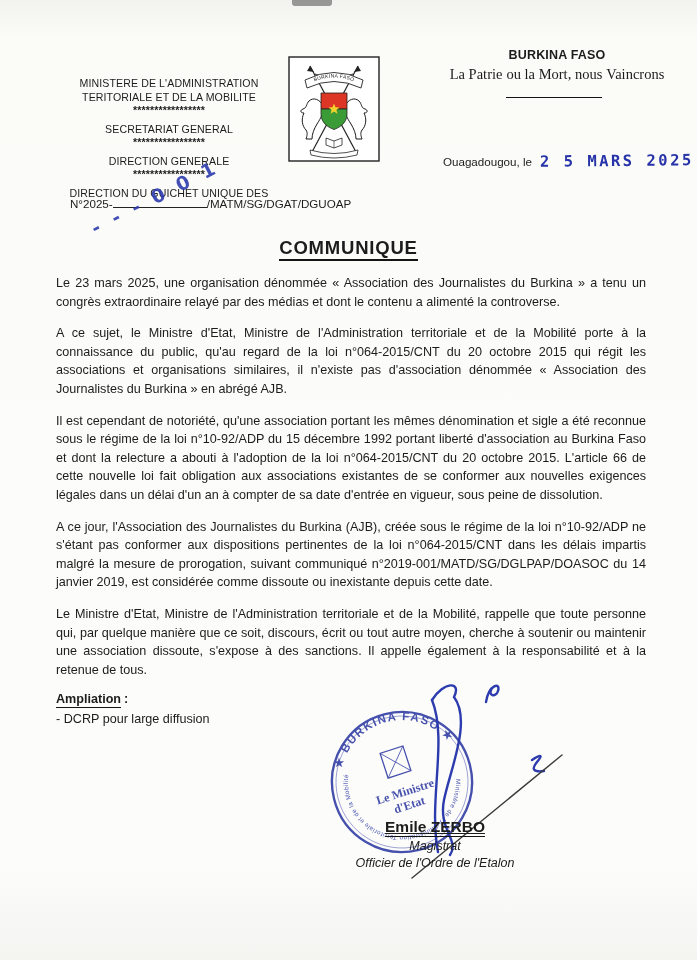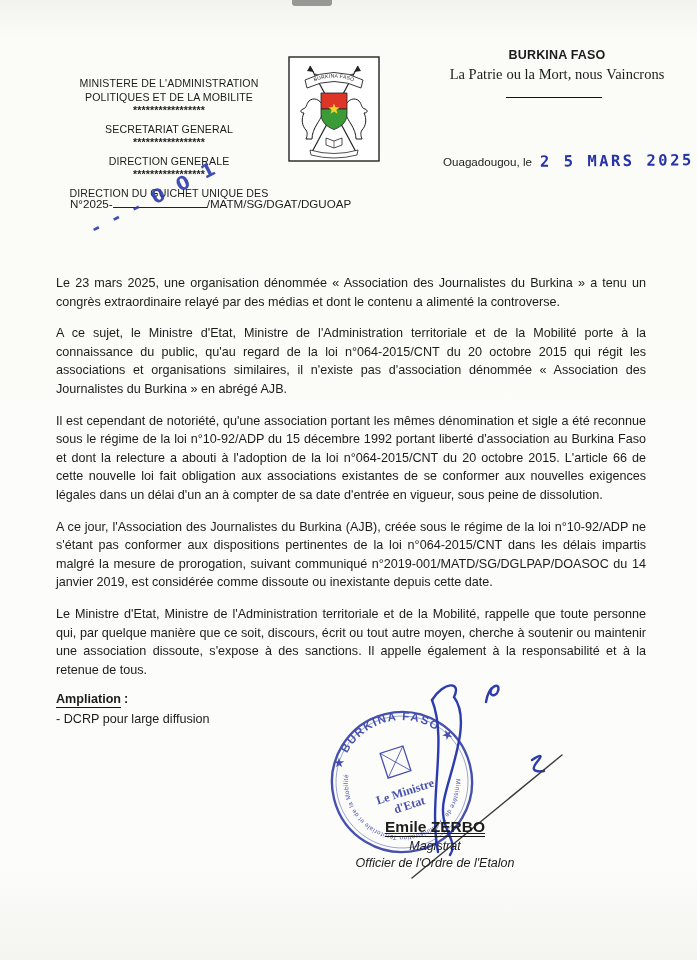--- a/index.html
+++ b/index.html
@@ -54,21 +54,21 @@
 </style>
 </head>
 <body>
 
 <div class="page">
 
   <div class="scan-smudge"></div>
 
   <div class="hdr-left">
     <p>MINISTERE DE L'ADMINISTRATION</p>
-    <p>POLITIQUES ET DE LA MOBILITE</p>
+    <p>TERITORIALE ET DE LA MOBILITE</p>
     <p class="stars">*****************</p>
     <p class="gap">SECRETARIAT GENERAL</p>
     <p class="stars">*****************</p>
     <p class="gap">DIRECTION GENERALE</p>
     <p class="stars">*****************</p>
     <p class="gap">DIRECTION DU GUICHET UNIQUE DES</p>
   </div>
 
   <div class="emblem-box">
     <svg width="92" height="106" viewBox="0 0 92 106">
@@ -108,20 +108,23 @@
 
   <div class="dateline">
     <span>Ouagadougou, le</span><span class="date-stamp">2 5 MARS 2025</span>
   </div>
 
   <div class="ref-line">
     <span>N°2025-</span><span class="ref-blank"></span><span>/MATM/SG/DGAT/DGUOAP</span>
   </div>
   <div class="handwritten-no">- - - 0 0 1</div>
 
+  <div class="title">
+    <span>COMMUNIQUE</span>
+  </div>
 
   <div class="bodytext">
     <p>Le 23 mars 2025, une organisation dénommée « Association des Journalistes du Burkina » a tenu un congrès extraordinaire relayé par des médias et dont le contenu a alimenté la controverse.</p>
     <p>A ce sujet, le Ministre d'Etat, Ministre de l'Administration territoriale et de la Mobilité porte à la connaissance du public, qu'au regard de la loi n°064-2015/CNT du 20 octobre 2015 qui régit les associations et organisations similaires, il n'existe pas d'association dénommée « Association des Journalistes du Burkina » en abrégé AJB.</p>
     <p>Il est cependant de notoriété, qu'une association portant les mêmes dénomination et sigle a été reconnue sous le régime de la loi n°10-92/ADP du 15 décembre 1992 portant liberté d'association au Burkina Faso et dont la relecture a abouti à l'adoption de la loi n°064-2015/CNT du 20 octobre 2015. L'article 66 de cette nouvelle loi fait obligation aux associations existantes de se conformer aux nouvelles exigences légales dans un délai d'un an à compter de sa date d'entrée en vigueur, sous peine de dissolution.</p>
     <p>A ce jour, l'Association des Journalistes du Burkina (AJB), créée sous le régime de la loi n°10-92/ADP ne s'étant pas conformer aux dispositions pertinentes de la loi n°064-2015/CNT dans les délais impartis malgré la mesure de prorogation, suivant communiqué n°2019-001/MATD/SG/DGLPAP/DOASOC du 14 janvier 2019, est considérée comme dissoute ou inexistante depuis cette date.</p>
     <p>Le Ministre d'Etat, Ministre de l'Administration territoriale et de la Mobilité, rappelle que toute personne qui, par quelque manière que ce soit, discours, écrit ou tout autre moyen, cherche à soutenir ou maintenir une association dissoute, s'expose à des sanctions. Il appelle également à la responsabilité et à la retenue de tous.</p>
 
     <div class="ampliation">
       <span class="lbl">Ampliation</span><span class="colon">:</span>

